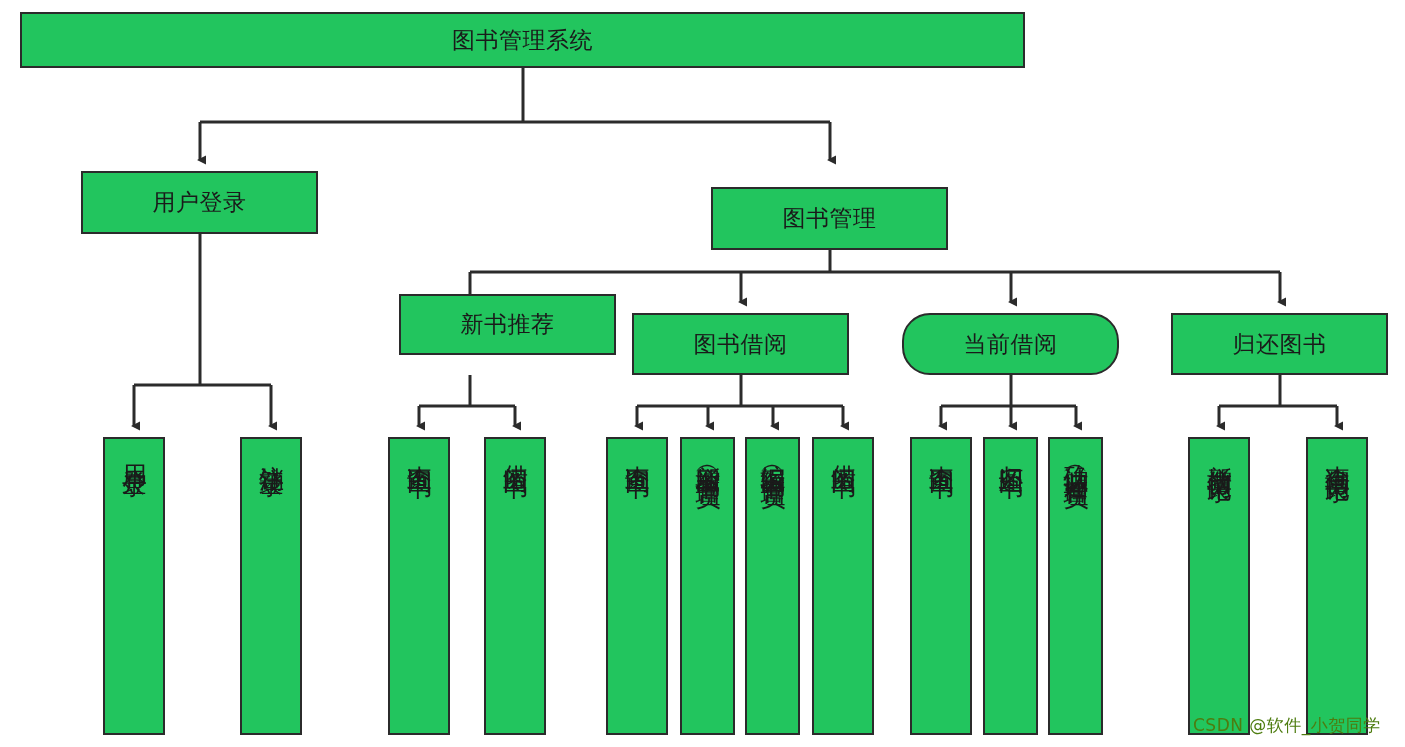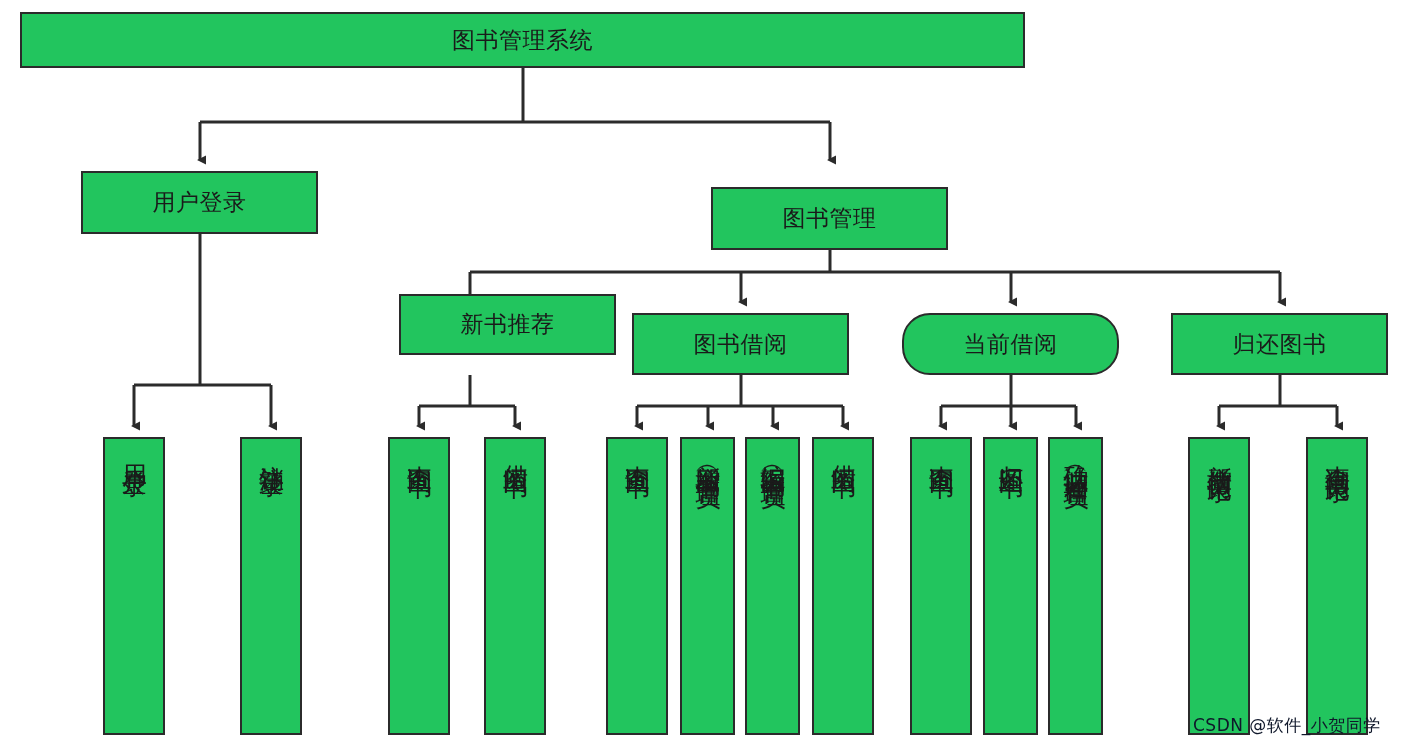--- a/index.html
+++ b/index.html
@@ -171,14 +171,14 @@
         <span class="label">确认归还（管理员）</span>
       </div>
       <div class="node vert" style="left: 1188px; top: 437px; width: 62px; height: 298px;">
         <span class="label">新增借阅记录</span>
       </div>
       <div class="node vert" style="left: 1306px; top: 437px; width: 62px; height: 298px;">
         <span class="label">查询借阅记录</span>
       </div>
     </div>
 
-  <div class="watermark" style="left: 1193px; top: 714px; color: #0f172a;">CSDN @软件_小贺同学</div>
+  <div class="watermark" style="left: 1193px; top: 714px; color: #4d7c0f;">CSDN @软件_小贺同学</div>
 </div>
 
 </body></html>

